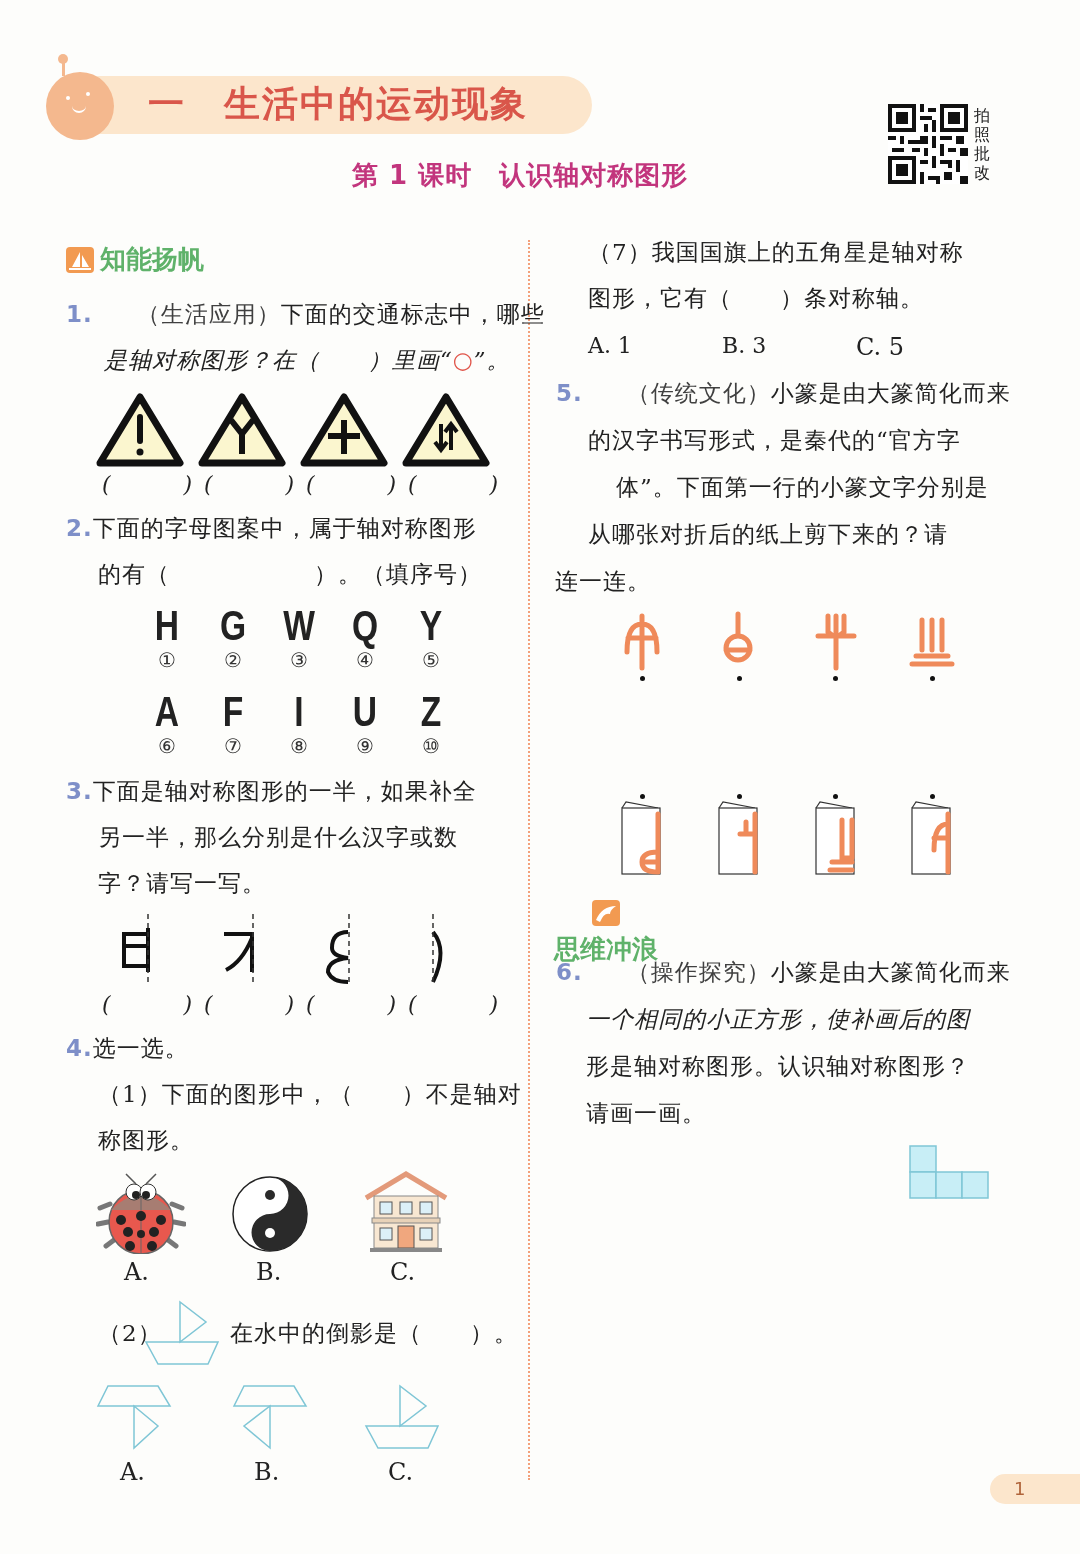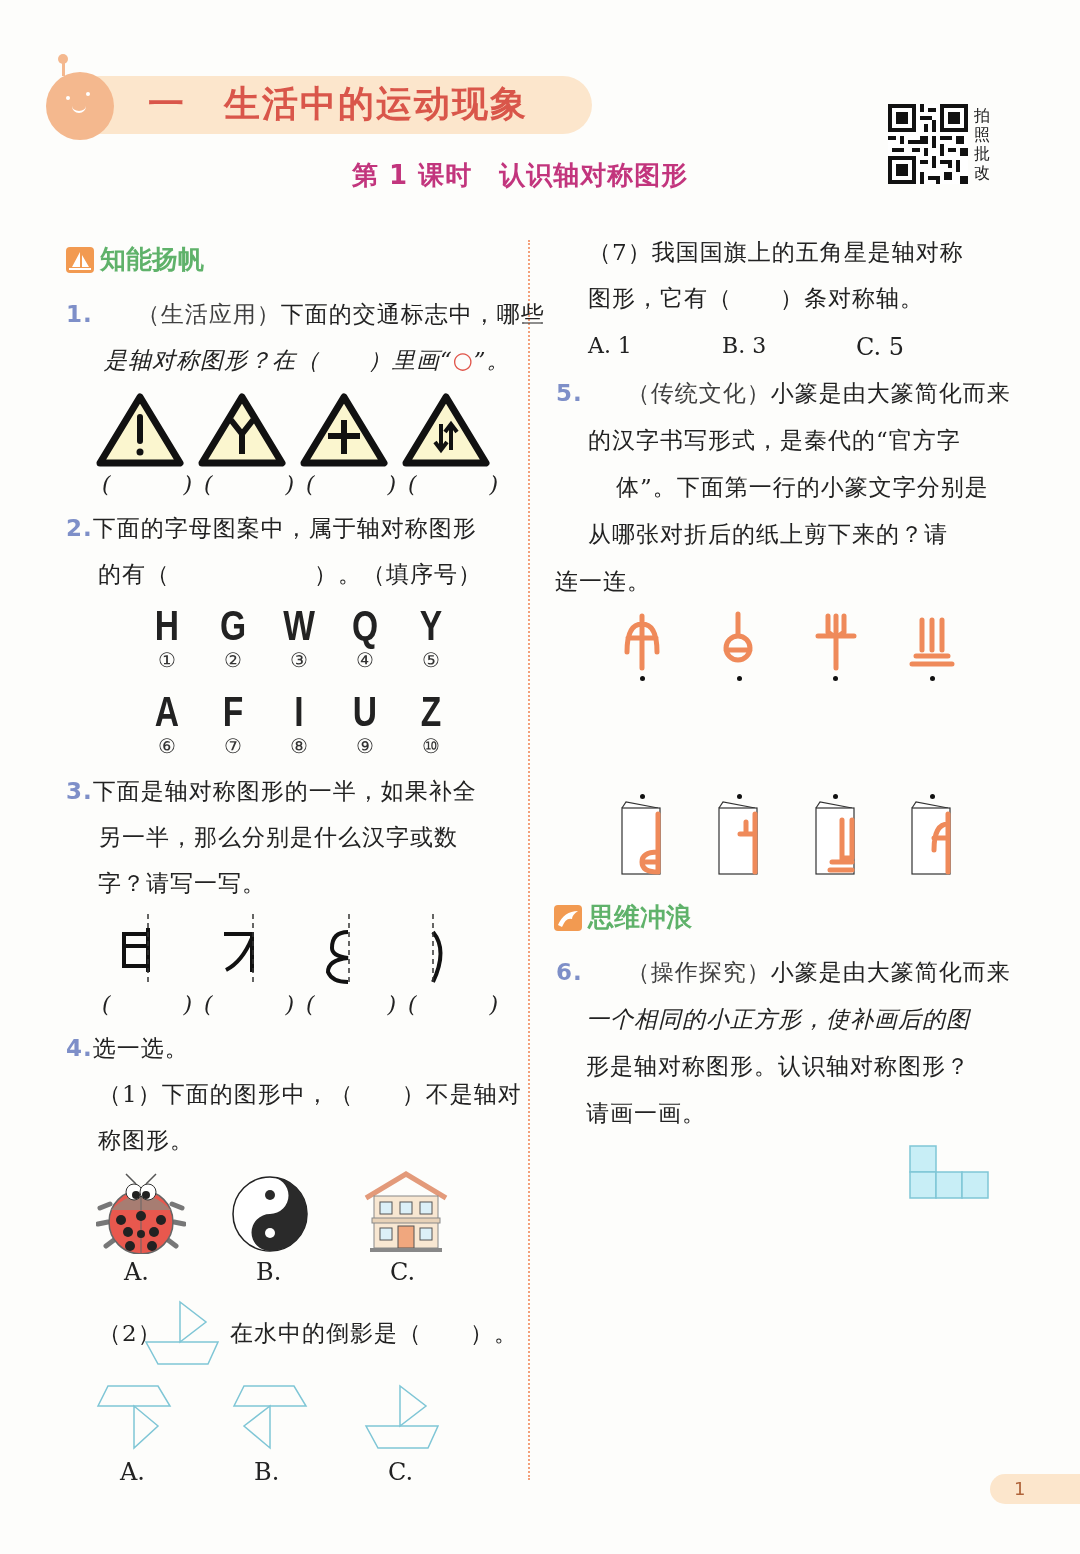--- a/index.html
+++ b/index.html
@@ -382,21 +382,21 @@
       <rect x="294" y="8" width="38" height="66"></rect>
   </g>
   <g class="seal" stroke-width="4">
     <path d="M40 14 L40 72 M40 52 Q24 52 24 62 Q24 72 40 72 M24 62 L40 62"></path>
     <path d="M137 14 L137 72 M122 34 L137 34 M128 22 L128 34"></path>
     <path d="M234 20 L234 58 M224 20 L224 58 L234 58 M214 62 L234 62 M212 70 L234 70"></path>
     <path d="M330 14 L330 72 M316 50 Q316 24 330 24 M316 38 L330 38"></path>
   </g>
 </svg>
 
-<div class="abs section-head" style="left:554px;top:900px;">
+<div class="abs section-head" style="left:554px;top:900px;flex-direction:column;">
   <div class="section-icon">
     <svg width="28" height="26">
         <path d="M4 20 Q10 6 24 6 Q18 10 18 14 Q12 12 8 22 Z" fill="#fff"></path>
       </svg>
   </div>
   <span>思维冲浪</span>
 </div>
 
 <div class="abs line" style="left:556px;top:949px;">
   <span class="q-num">6.</span><span class="q-tag">（操作探究）</span><span>小篆是由大篆简化而来</span>

